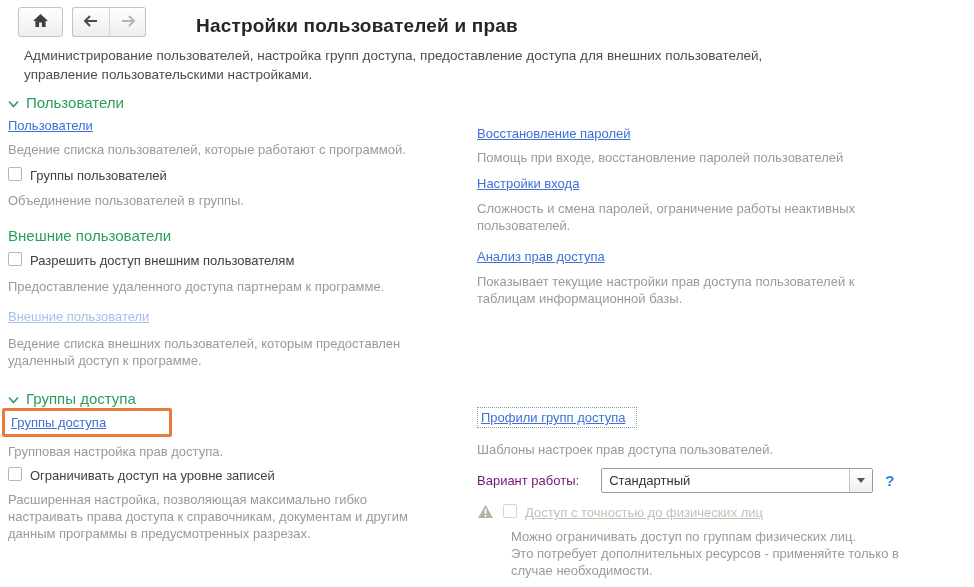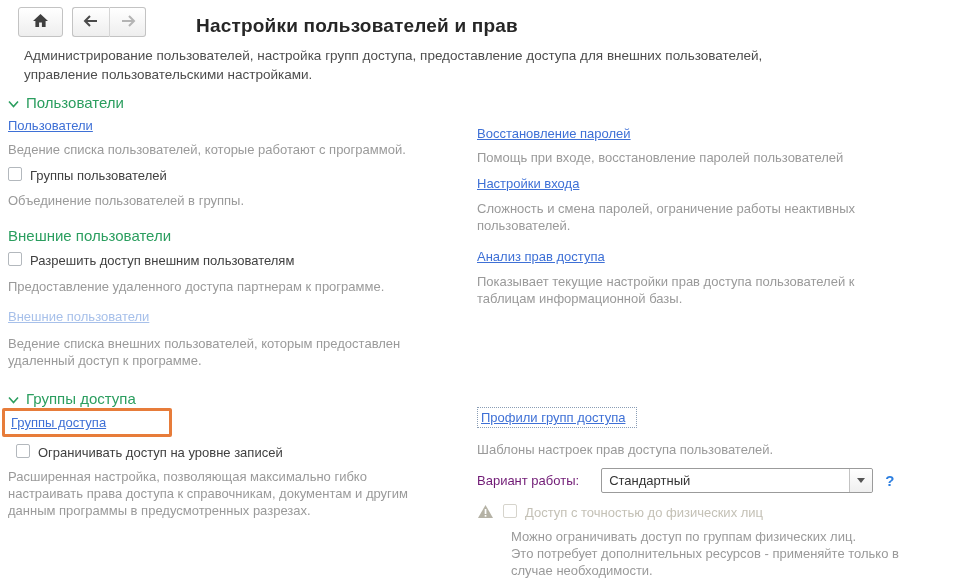--- a/index.html
+++ b/index.html
@@ -46,36 +46,36 @@
   .link { color: #3e70d6; text-decoration: underline; cursor: pointer; display: inline-block; line-height: 17px; }
   .link.disabled { color: #a7c0ea; cursor: default; }
 
   .desc { color: #9a9a9a; line-height: 17px; white-space: pre-line; }
 
   .check { display: flex; align-items: flex-start; gap: 8px; color: #404040; cursor: pointer; line-height: 18px; }
   .checkbox {
     width: 14px; height: 14px; flex: 0 0 14px;
     border: 1px solid #b3b8bd; border-radius: 2px; background: #fff;
   }
-  .check.disabled { color: #c4c1b6; cursor: default; }
+  .check.disabled { color: #c4c1b6; cursor: default; text-decoration: underline; }
   .check.disabled .checkbox { border-color: #d6d4cc; }
 
   
   .l-users-link   { margin-top: 5px; }
   .l-users-desc   { margin-top: 7px; }
   .l-ugroups-chk  { margin-top: 9px; }
   .l-ugroups-desc { margin-top: 7px; }
   .l-ext-header   { margin-top: 18px; }
   .l-ext-chk      { margin-top: 5px; }
   .l-ext-chk-desc { margin-top: 8px; }
   .l-ext-link     { margin-top: 13px; }
   .l-ext-desc     { margin-top: 10px; }
   .l-ag-header    { margin-top: 19px; }
   .l-ag-desc      { margin-top: 6px; }
-  .l-rl-chk       { margin-top: 7px; margin-left: 8px; }
+  .l-rl-chk       { margin-top: 7px; }
   .l-rl-desc      { margin-top: 6px; }
 
   .highlight-box {
     margin-top: 0; margin-left: -6px;
     width: 170px; height: 29px;
     border: 3px solid #e77c3a; border-radius: 2px;
     display: flex; align-items: center; padding-left: 6px;
   }
 
   
@@ -174,20 +174,21 @@
       <svg width="11" height="8" viewBox="0 0 11 8">
           <path d="M1 1.5 L5.5 6.5 L10 1.5" stroke="#2b9e5f" stroke-width="1.6" fill="none"></path>
         </svg>
     </span>
     <span>Группы доступа</span>
   </div>
 
   <div class="highlight-box">
     <a class="link">Группы доступа</a>
   </div>
+  <p class="desc l-ag-desc">Групповая настройка прав доступа.</p>
 
   <label class="check l-rl-chk">
     <span class="checkbox"></span>
     <span>Ограничивать доступ на уровне записей</span>
   </label>
   <p class="desc l-rl-desc">Расширенная настройка, позволяющая максимально гибко
 настраивать права доступа к справочникам, документам и другим
 данным программы в предусмотренных разрезах.</p>
 </div>
 

